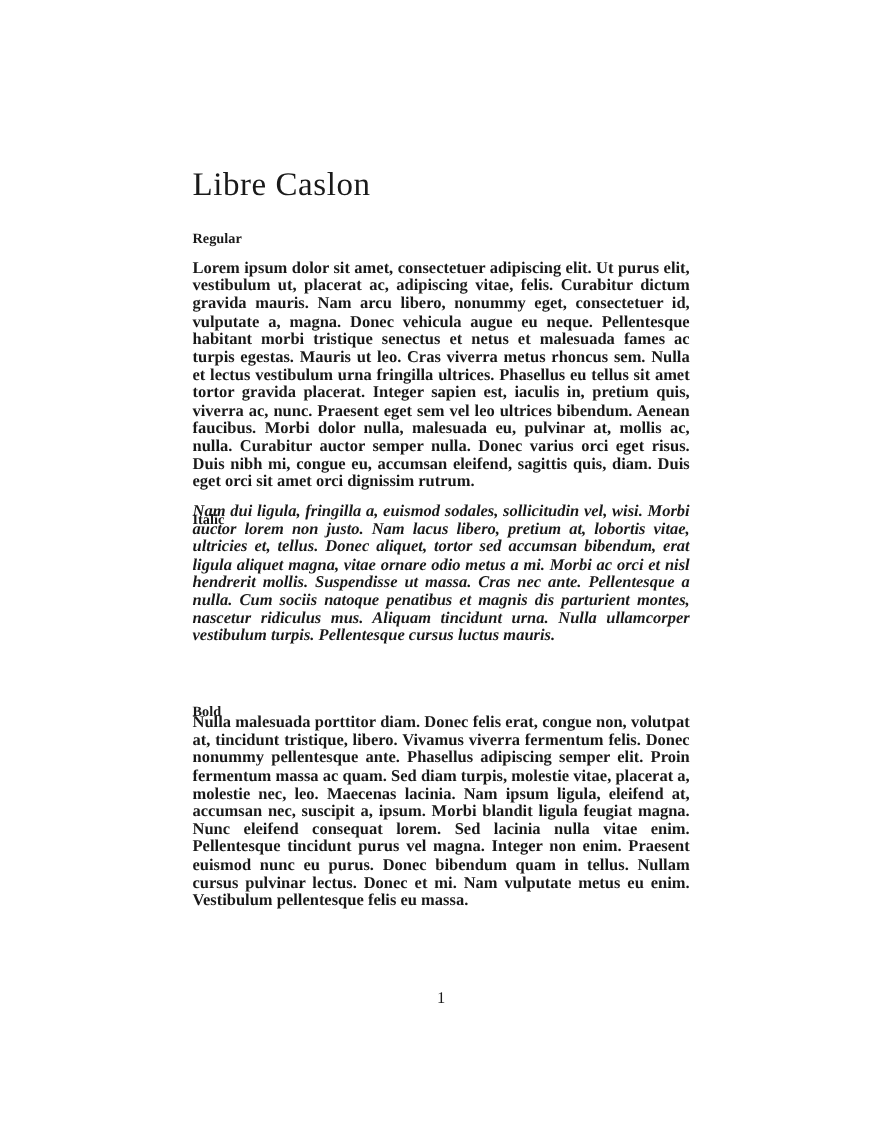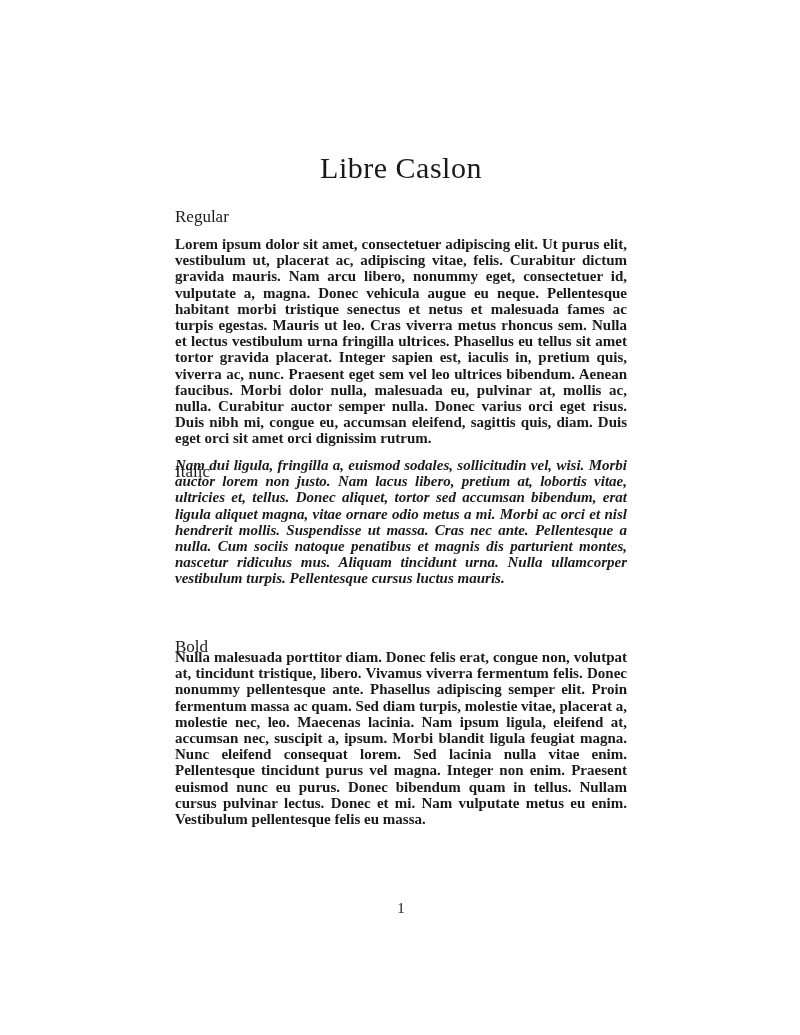--- a/index.html
+++ b/index.html
@@ -14,33 +14,32 @@
     background: #ffffff;
     color: #1a1a1a;
     font-family: "Liberation Serif", "DejaVu Serif", serif;
     overflow: hidden;
   }
   .doc-title {
     position: absolute;
     top: 150px;
     left: 175px;
     width: 452px;
-    text-align: center;
     font-size: 30px;
     line-height: 36px;
     font-weight: 400;
     letter-spacing: 0.5px;
   }
   .sec-heading {
     position: absolute;
     left: 175px;
     width: 452px;
-    font-size: 17px;
+    font-size: 13px;
     line-height: 20px;
-    font-weight: 400;
+    font-weight: 700;
   }
   #heading-regular { top: 207px; }
   #heading-italic  { top: 462px; }
   #heading-bold    { top: 621px; margin-top: 16px; }
   .body-par {
     position: absolute;
     left: 175px;
     width: 452px;
     font-size: 15px;
     line-height: 16.2px;

